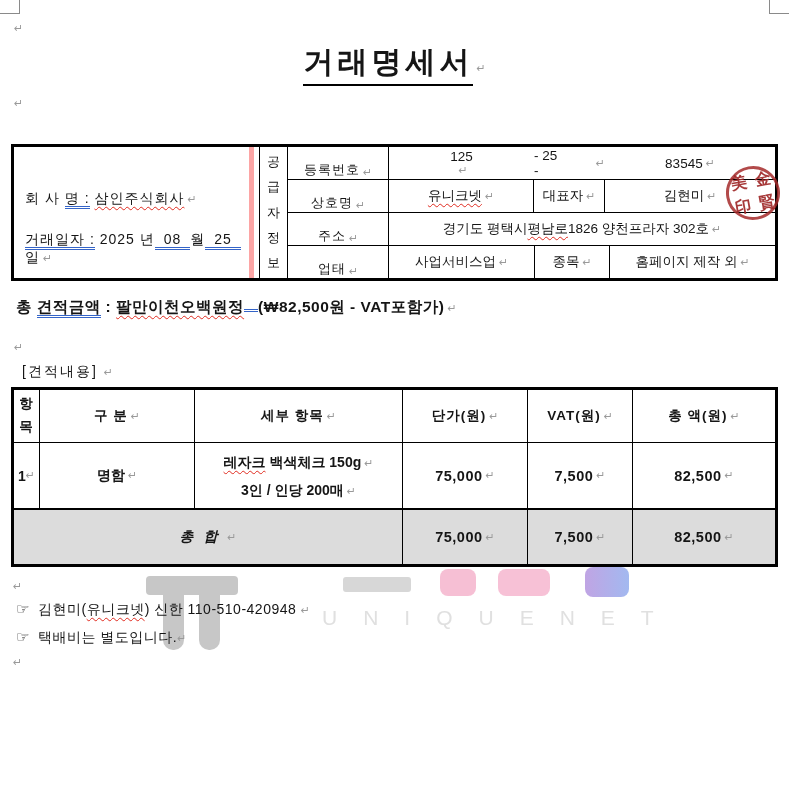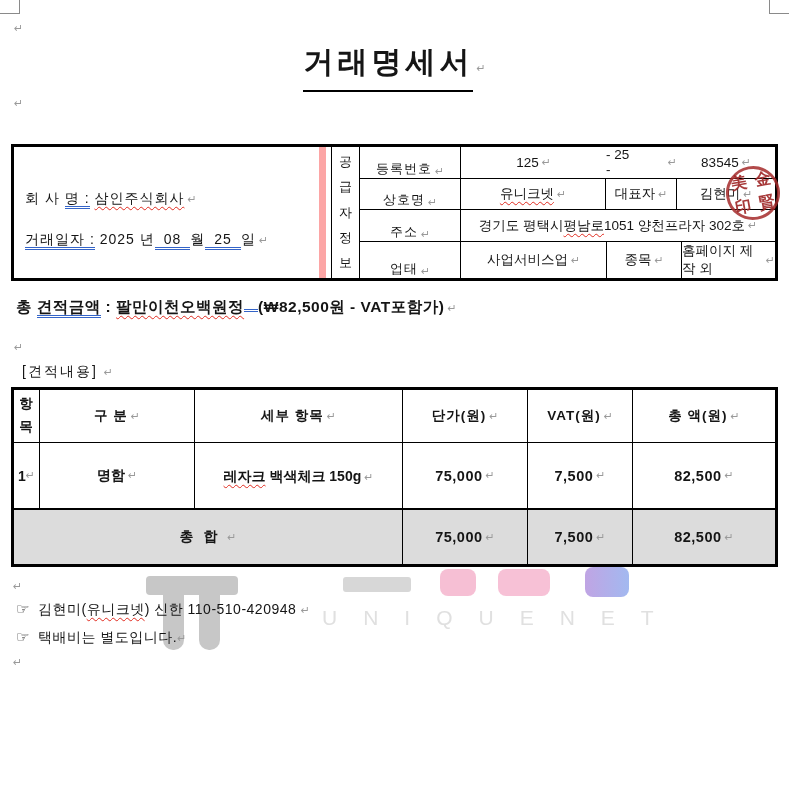--- a/index.html
+++ b/index.html
@@ -7,33 +7,33 @@
         font-family:"Liberation Sans","DejaVu Sans",sans-serif;color:#151515;}
   .abs{position:absolute;}
   
   .mark{color:#9a9a9a;font-size:11px;font-family:"DejaVu Sans",sans-serif;font-weight:normal;letter-spacing:0;}
   .mark-inline{margin-left:3px;}
   
   .crop{position:absolute;background:#8a8a8a;}
   
   .title-wrap{top:42px;left:0;width:100%;text-align:center;}
   .title-text{font-family:"DejaVu Serif","Liberation Serif",serif;font-size:30px;font-weight:bold;
-              letter-spacing:4px;border-bottom:2px solid #000;padding-bottom:11px;}
+              letter-spacing:4px;border-bottom:2px solid #000;padding-bottom:5px;}
   
   .t13{font-size:13.5px;letter-spacing:0.5px;}
   .t14{font-size:14px;letter-spacing:0.5px;}
   .bold{font-weight:bold;text-align:center;}
   .dbl{border-bottom:3px double #3464c8;padding-bottom:0px;}
   .wavy{text-decoration:underline;text-decoration-style:wavy;text-decoration-color:#e02b20;
         text-decoration-thickness:1px;text-underline-offset:3px;}
   .dbl-gap-seg{display:inline-block;width:14px;border-bottom:3px double #3464c8;}
   
   .info-table{top:144px;left:11px;width:767px;height:137px;border:3px solid #000;
               box-sizing:border-box;display:flex;background:#fff;}
-  .info-left{width:312px;position:relative;border-right:7px solid #fca5a5;box-sizing:border-box;}
+  .info-left{width:240px;position:relative;border-right:5px solid #fca5a5;box-sizing:border-box;}
   .dblline{width:6px;border-right:1px solid #000;box-sizing:border-box;}
   .supplier-col{width:28px;border-right:1px solid #000;box-sizing:border-box;display:flex;
                 flex-direction:column;justify-content:space-between;align-items:center;
                 padding:6px 0;font-size:13px;}
   .info-right{flex:1;display:flex;flex-direction:column;}
   .irow{flex:1;display:flex;border-top:1px solid #000;align-items:stretch;}
   .irow.first{border-top:none;}
   .ilabel{width:101px;border-right:1px solid #000;box-sizing:border-box;display:flex;
           align-items:flex-end;justify-content:center;font-size:13px;letter-spacing:1px;}
   .ival{display:flex;align-items:center;justify-content:center;font-size:13.5px;box-sizing:border-box;}
@@ -52,21 +52,21 @@
      justify-content:center;text-align:center;box-sizing:border-box;}
   .c.rowtop{border-top:none;}
   .c.lastcol{border-right:none;}
   .hcell{font-weight:bold;font-size:13.5px;letter-spacing:1px;}
   .hcell-no{word-break:break-all;line-height:1.7;padding:0 4px;}
   .dcell{font-weight:bold;font-size:14px;}
   .ncell{font-weight:bold;font-size:14.5px;letter-spacing:0.5px;}
   .detail{flex-direction:column;line-height:2.0;font-size:14px;font-weight:bold;justify-content:center;}
   .gray{background:#dcdcdc;}
   .thicktop{border-top:2px solid #000;}
-  .spanmerge{grid-column:1/4;}
+  .spanmerge{grid-column:1/4;font-style:italic;}
   
   .note{font-size:14px;letter-spacing:0.5px;z-index:4;}
   .hand{font-size:15px;margin-right:8px;}
   
   .wm{position:absolute;z-index:0;}
   .wm-bar{background:#c7c7c7;border-radius:4px;}
   .wm-leg{background:#c7c7c7;border-radius:0 0 10px 10px;}
   .wm-eq{background:#d7d7d7;border-radius:3px;}
   .wm-n1{background:rgba(238,128,170,.5);border-radius:8px;}
   .wm-n2{background:rgba(238,118,165,.45);border-radius:8px;}
@@ -116,21 +116,21 @@
       <span>자</span>
       <span>정</span>
       <span>보</span>
     </div>
     <div class="info-right">
       <div class="irow first">
         <div class="ilabel">
             <span>등록번호</span>
             <span class="mark mark-inline">↵</span>
           </div>
-        <div class="ival" style="width:145px;">
+        <div class="ival" style="width:145px;flex-direction:column;">
             <span>125</span>
             <span class="mark mark-inline">↵</span>
           </div>
         <div class="ival" style="width:71px;gap:32px;">
             <span>- 25 -</span>
             <span class="mark mark-inline">↵</span>
           </div>
         <div class="ival grow">
             <span>83545</span>
             <span class="mark mark-inline">↵</span>
@@ -155,21 +155,21 @@
           </div>
       </div>
       <div class="irow">
         <div class="ilabel">
             <span>주소</span>
             <span class="mark mark-inline">↵</span>
           </div>
         <div class="ival grow">
             <span>경기도 평택시 </span>
             <span class="wavy">평남로</span>
-            <span> 1051 양천프라자 302호</span>
+            <span> 1826 양천프라자 302호</span>
             <span class="mark mark-inline">↵</span>
           </div>
       </div>
       <div class="irow">
         <div class="ilabel">
             <span>업태</span>
             <span class="mark mark-inline">↵</span>
           </div>
         <div class="ival vborder" style="width:146px;">
             <span>사업서비스업</span>
@@ -233,20 +233,21 @@
     <div class="c dcell">
         <span>1</span>
         <span class="mark">↵</span>
       </div>
     <div class="c dcell">
         <span>명함</span>
         <span class="mark mark-inline">↵</span>
       </div>
     <div class="c detail">
       <div><span class="wavy">레자크</span><span> 백색체크 150g</span><span class="mark mark-inline">↵</span></div>
+      <div><span>3인 / 인당 200매</span><span class="mark mark-inline">↵</span></div>
     </div>
     <div class="c ncell">
         <span>75,000</span>
         <span class="mark mark-inline">↵</span>
       </div>
     <div class="c ncell">
         <span>7,500</span>
         <span class="mark mark-inline">↵</span>
       </div>
     <div class="c ncell lastcol">

